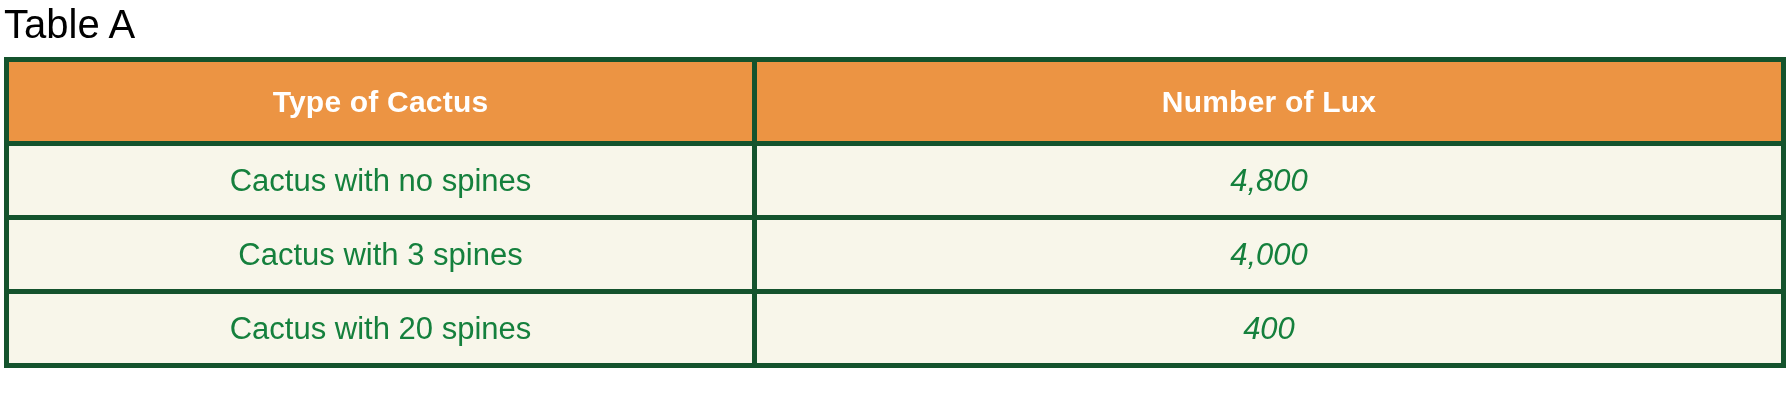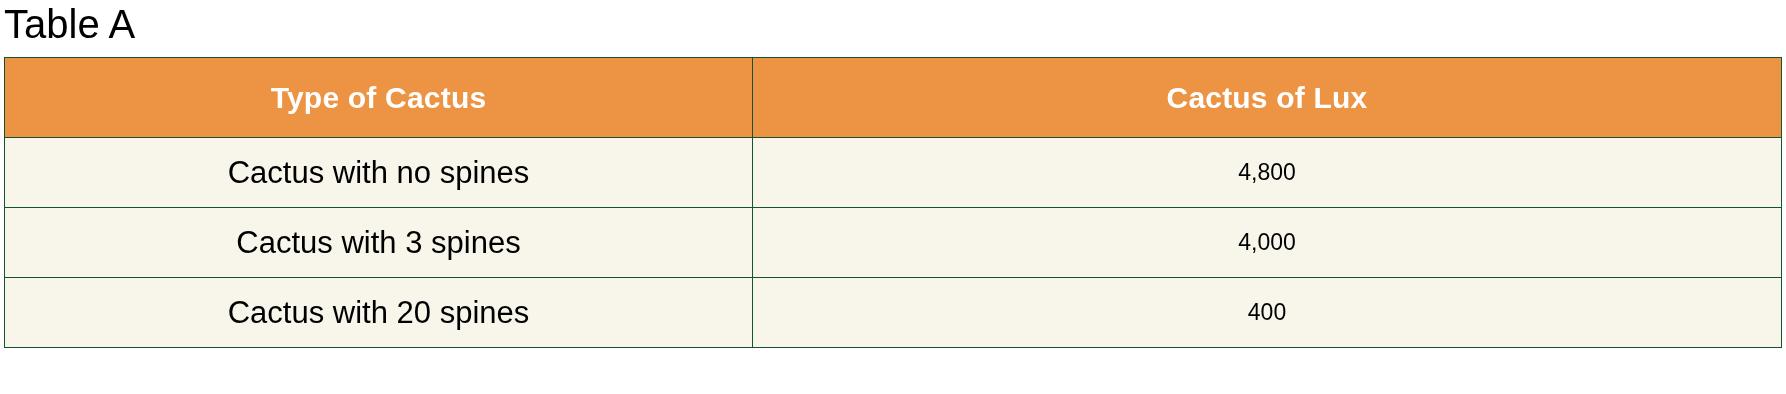--- a/index.html
+++ b/index.html
@@ -34,64 +34,65 @@
   .data-table {
     position: absolute;
     left: 4px;
     top: 57px;
     width: 1777px;
     border-collapse: collapse;
     table-layout: fixed;
   }
   .data-table th,
   .data-table td {
-    border: 1px solid #14532d;
+    border: 5px solid #14532d;
     padding: 0;
     margin: 0;
     text-align: center;
     vertical-align: middle;
   }
   .col-type { width: 748px; }
   .col-lux  { width: 1029px; }
 
   .data-table thead th {
     background: #ec9443;
     color: #ffffff;
     font-weight: bold;
     font-size: 30px;
     height: 79px;
     letter-spacing: 0.2px;
   }
   .data-table tbody td {
     background: #f8f6ea;
-    color: #000000;
+    color: #15803d;
     height: 69px;
     font-size: 31px;
     font-weight: 400;
   }
   .data-table tbody td.value-cell {
-    font-size: 23px;
+    font-style: italic;
+    font-size: 31px;
   }
 </style>
 </head>
 <body>
 
 <div class="page">
 
   <div class="table-title">Table A</div>
 
   <table class="data-table">
     <colgroup>
       <col class="col-type">
       <col class="col-lux">
     </colgroup>
     <thead>
       <tr>
         <th>Type of Cactus</th>
-        <th>Cactus of Lux</th>
+        <th>Number of Lux</th>
       </tr>
     </thead>
     <tbody>
       <tr>
         <td class="label-cell">Cactus with no spines</td>
         <td class="value-cell">4,800</td>
       </tr>
       <tr>
         <td class="label-cell">Cactus with 3 spines</td>
         <td class="value-cell">4,000</td>

